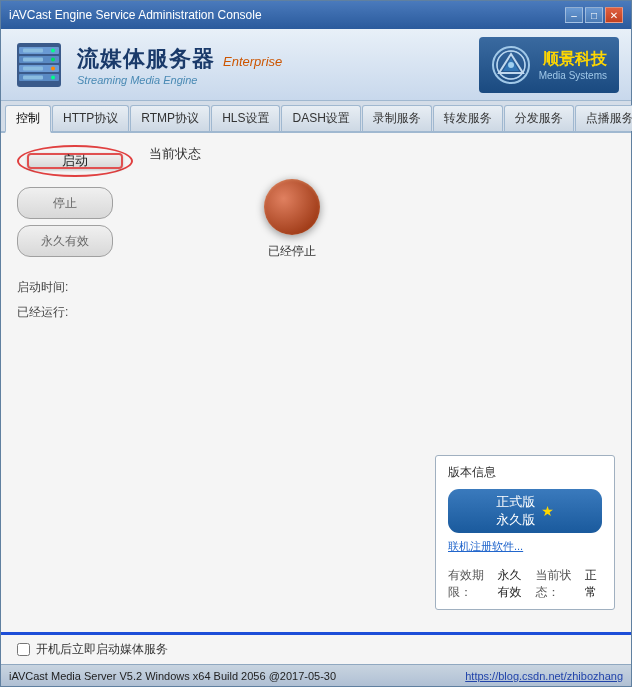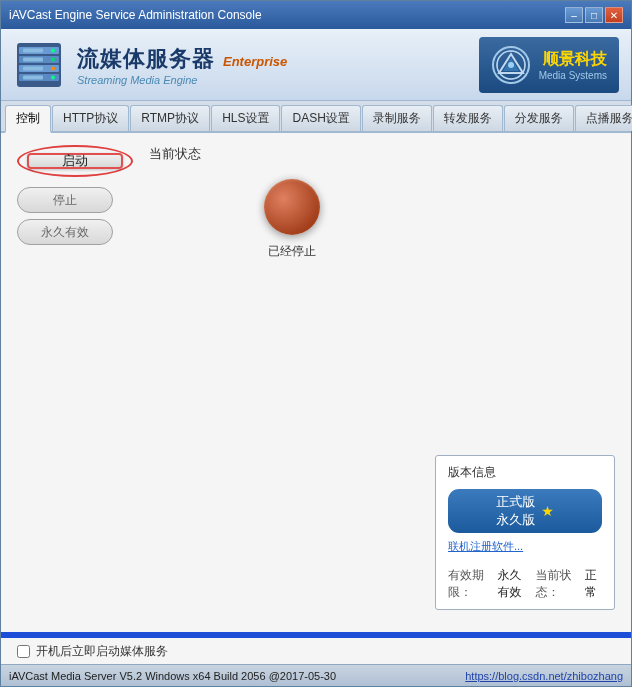--- a/index.html
+++ b/index.html
@@ -148,21 +148,21 @@
       font-size: 13px;
       color: #222;
       display: flex;
       align-items: center;
       justify-content: center;
       box-shadow: 0 1px 3px rgba(0,0,0,0.2);
     }
 
     .btn-stop, .btn-restart {
       width: 96px;
-      height: 26px;
+      height: 32px;
       background: linear-gradient(to bottom, #f0f0f0, #d8d8d8);
       border: 1px solid #a0a0a0;
       border-radius: 13px;
       cursor: pointer;
       font-size: 12px;
       color: #666;
       display: flex;
       align-items: center;
       justify-content: center;
     }
@@ -261,21 +261,21 @@
       color: #555;
     }
 
     .version-info-value {
       color: #222;
     }
 
     
     .bottom-bar {
       background: #f5f5f5;
-      border-top: 6px solid #1d4ed8;
+      border-top: 3px solid #1d4ed8;
       height: 32px;
       display: flex;
       align-items: center;
       padding: 0 16px;
       gap: 6px;
     }
 
     .checkbox-autostart {
       width: 13px;
       height: 13px;
@@ -386,21 +386,21 @@
         <circle cx="40" cy="29.5" r="2" fill="#ff8800"></circle>
         <circle cx="40" cy="38.5" r="2" fill="#00ff88"></circle>
         <rect x="10" y="9.5" width="20" height="4" rx="1" fill="#8abce0"></rect>
         <rect x="10" y="18.5" width="20" height="4" rx="1" fill="#8abce0"></rect>
         <rect x="10" y="27.5" width="20" height="4" rx="1" fill="#8abce0"></rect>
         <rect x="10" y="36.5" width="20" height="4" rx="1" fill="#8abce0"></rect>
       </svg>
       <div class="header-title">
         <div style="display:flex; align-items:baseline; gap:8px;">
           <span class="header-main-title">流媒体服务器</span>
-          <span style="font-size:13px; color:#cc5500; font-style:italic;font-weight:bold;">Enterprise</span>
+          <span style="font-size:13px; color:#cc5500; font-style:italic;">Enterprise</span>
         </div>
         <span class="header-subtitle">
           <span style="color:#4a8ab4;">Streaming Media Engine</span>
         </span>
       </div>
     </div>
     <div class="header-right">
 
       <svg class="brand-logo" viewBox="0 0 40 40">
         <circle cx="20" cy="20" r="18" fill="none" stroke="#a0c8e8" stroke-width="2"></circle>
@@ -435,20 +435,30 @@
     <div class="main-flex">
 
       <div class="left-controls">
 
         <div style="position:relative; padding: 6px 8px; border: 2.5px solid #e04040; border-radius: 50%; margin-bottom: 4px;">
           <button class="btn-start">启动</button>
         </div>
         <button class="btn-stop">停止</button>
         <button class="btn-restart">永久有效</button>
 
+        <div class="info-rows" style="margin-top:16px;">
+          <div class="info-row">
+            <span>启动时间:</span>
+            <span></span>
+          </div>
+          <div class="info-row">
+            <span>已经运行:</span>
+            <span></span>
+          </div>
+        </div>
       </div>
 
       <div class="center-status">
         <div class="center-status-header">当前状态</div>
         <div class="status-indicator-area">
           <div class="status-light"></div>
           <span class="status-text">已经停止</span>
         </div>
       </div>
 

